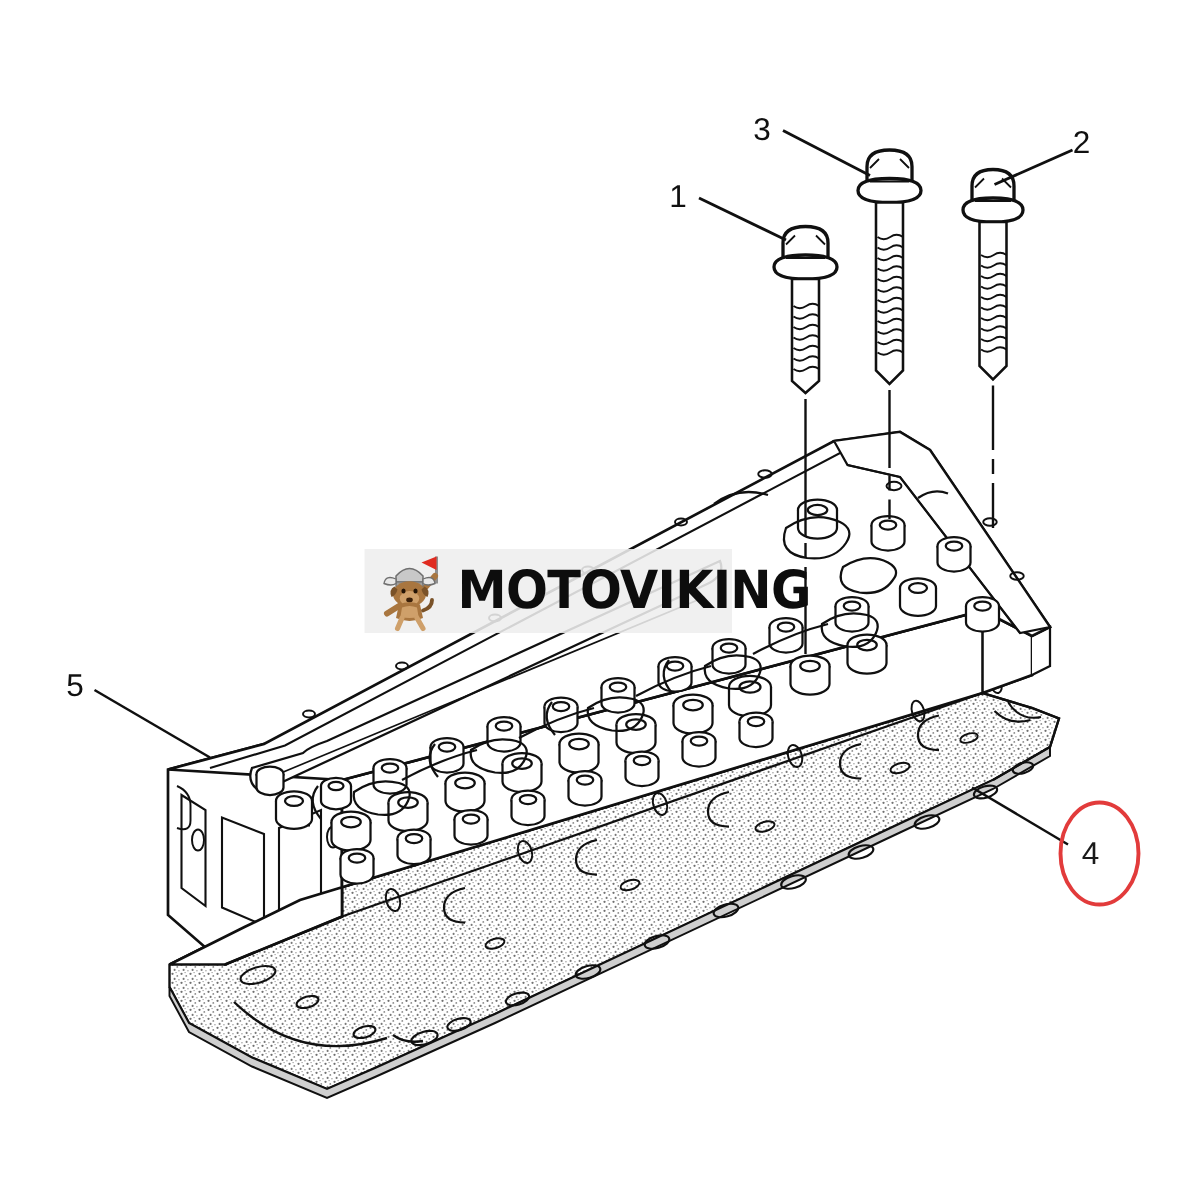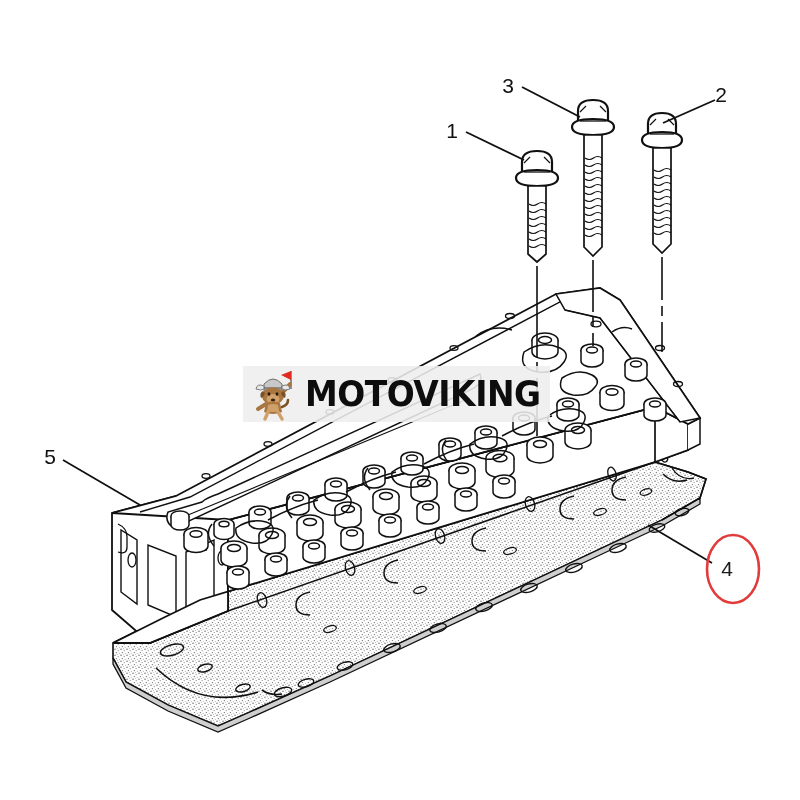--- a/index.html
+++ b/index.html
@@ -34,21 +34,21 @@
   .callout-text-4 {
     font-family: "Liberation Sans", sans-serif;
     font-size: 21px;
     fill: #1a1a1a;
   }
   
   #watermark {
     position: absolute;
     left: 243px;
     top: 366px;
-    width: 307px;
+    width: 245px;
     height: 56px;
     background: rgba(238,238,238,0.88);
     display: flex;
     align-items: center;
     pointer-events: none;
   }
   #watermark-mascot {
     width: 52px;
     height: 54px;
     margin-left: 8px;

